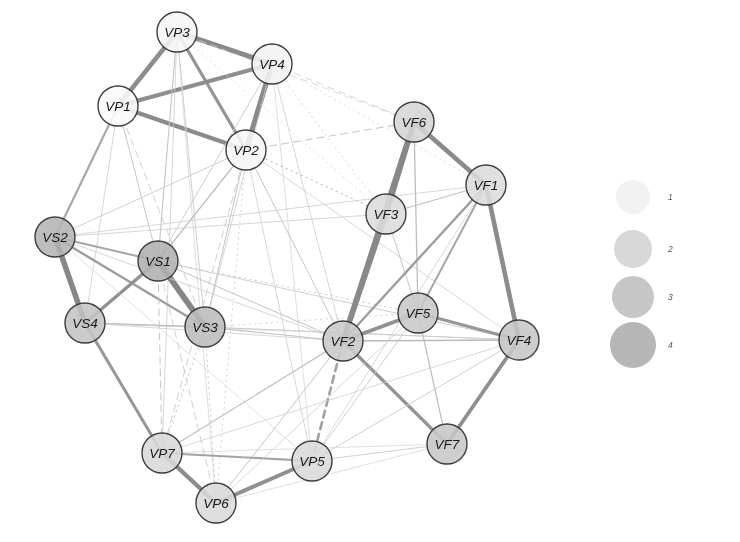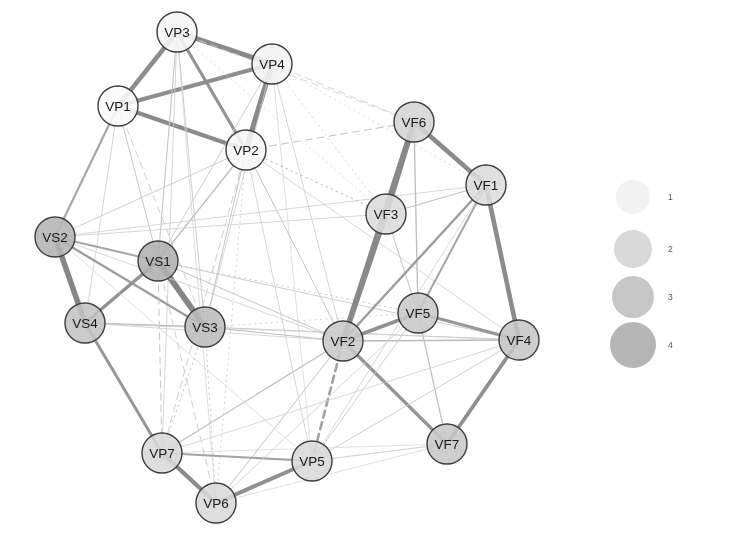--- a/index.html
+++ b/index.html
@@ -4,21 +4,21 @@
 <title>Network Graph</title>
 <style>
   html,body{margin:0;padding:0;}
   body{
     width:740px;height:542px;
     background:#ffffff;
     font-family:"Liberation Sans", sans-serif;
     overflow:hidden;
     position:relative;
   }
-  #graph-root{position:absolute;left:0;top:0;width:740px;height:542px;}
+  #graph-root{position:absolute;left:0;top:0;width:740px;height:542px;font-style:italic;}
   svg#net{position:absolute;left:0;top:0;width:740px;height:542px;display:block;}
   .node-label{
     font-family:"Liberation Sans", sans-serif;
     font-size:13.5px;
     fill:#1a1a1a;
     text-anchor:middle;
     dominant-baseline:central;
     paint-order:stroke;
     pointer-events:none;
   }

